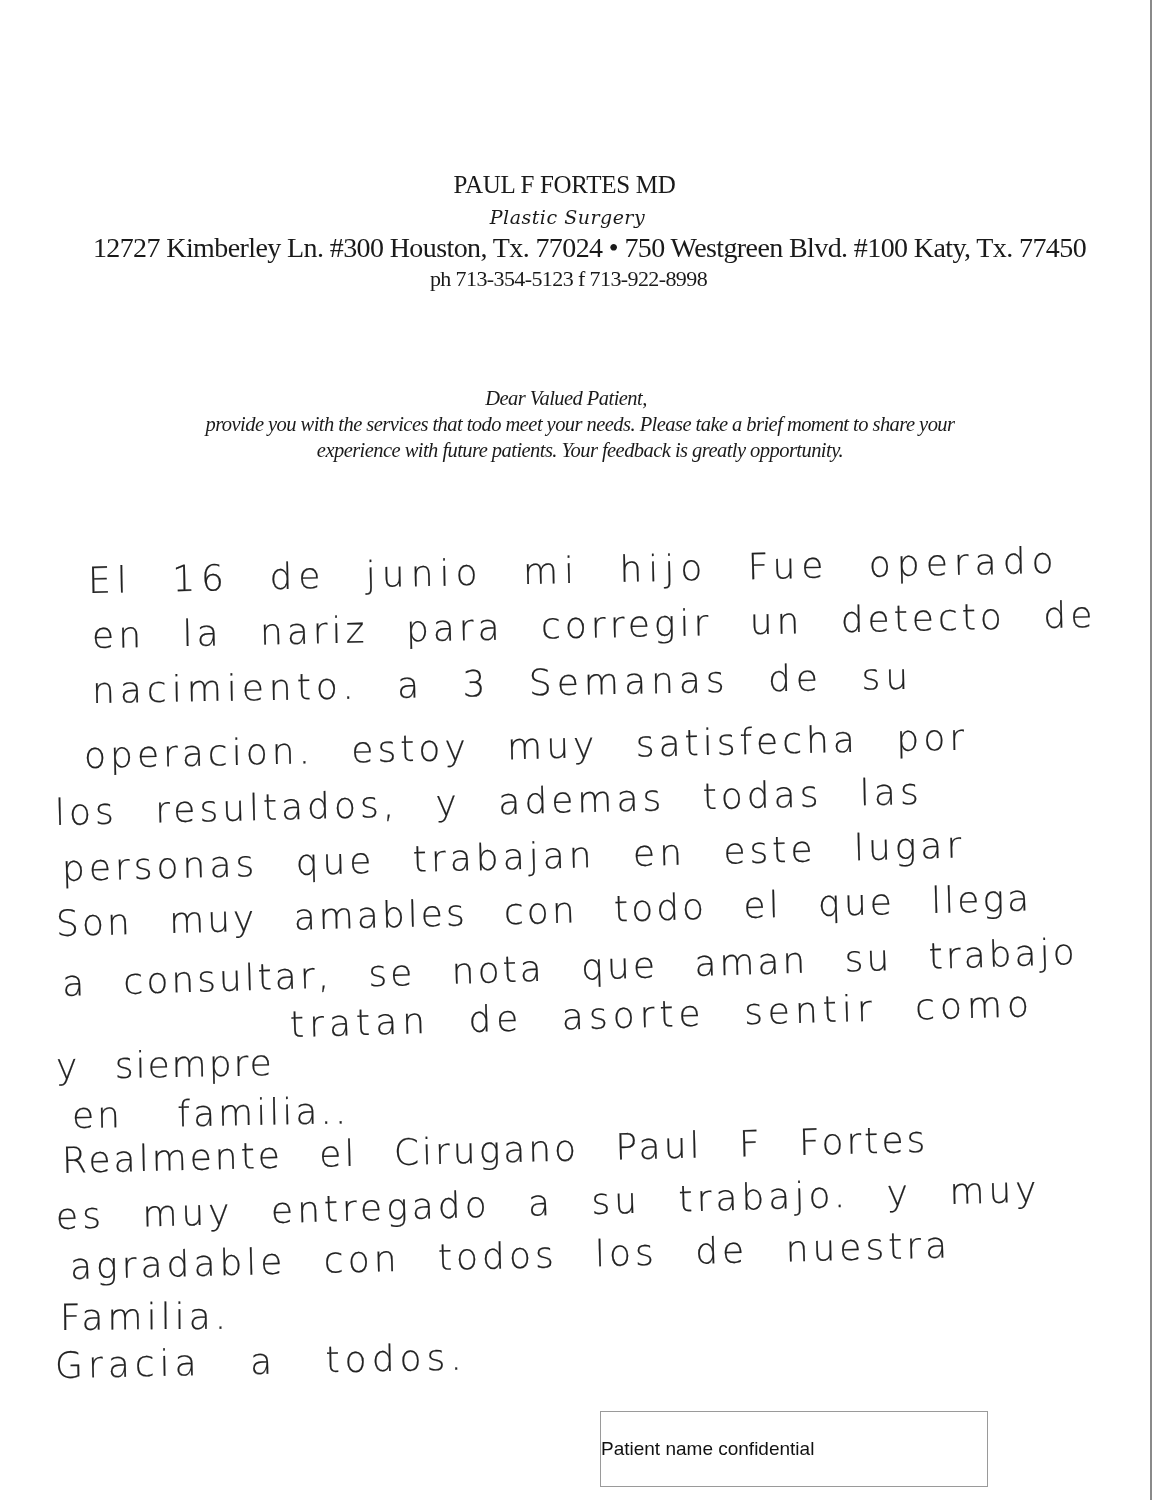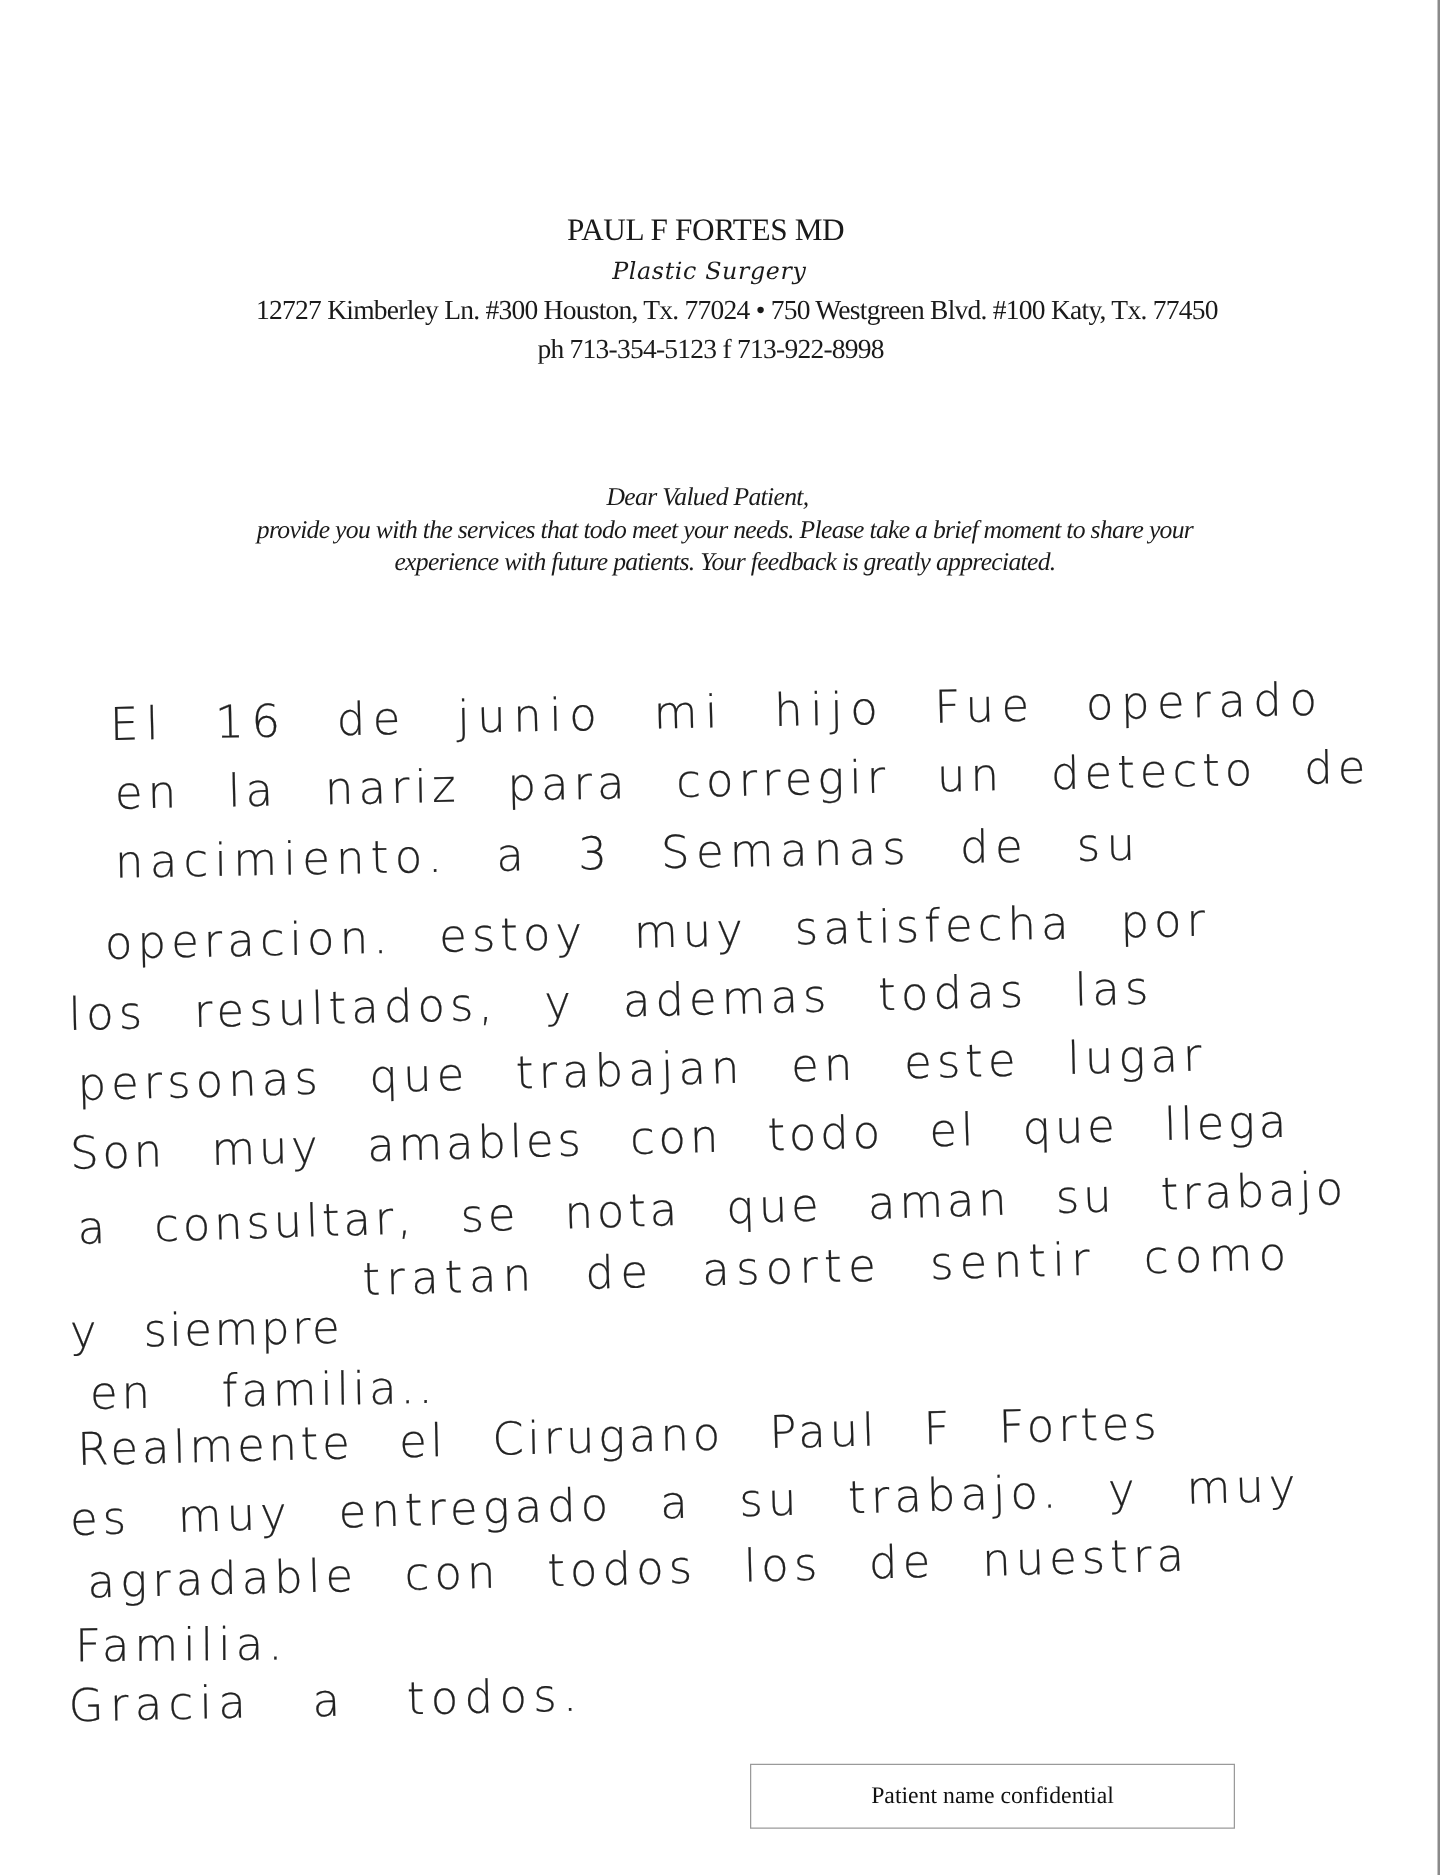--- a/index.html
+++ b/index.html
@@ -40,21 +40,21 @@
   .lh-specialty {
     font-family: "DejaVu Serif", serif;
     font-style: italic;
     font-size: 19px;
     line-height: 30px;
     height: 30px;
     margin-left: -24px;
     letter-spacing: 0.5px;
   }
   .lh-address {
-    font-size: 22px;
+    font-size: 28px;
     line-height: 32px;
     height: 32px;
     letter-spacing: -0.6px;
     margin-left: 20px;
   }
   .lh-phone {
     font-size: 22px;
     line-height: 30px;
     height: 30px;
     letter-spacing: -0.6px;
@@ -98,47 +98,46 @@
     word-spacing: 22px;
     transform-origin: left center;
     font-family: "DejaVu Sans", sans-serif;
     -webkit-text-stroke: 0.2px #222;
   }
   .confidential-box {
     position: absolute;
     left: 600px;
     top: 1411px;
     width: 388px;
-    height: 52px;
+    height: 76px;
     border: 1.5px solid #9a9a9a;
     box-sizing: border-box;
     display: flex;
     align-items: center;
-    justify-content: center;
-    font-family: Liberation Serif, serif;
+    font-family: Liberation Sans, sans-serif;
     font-size: 19px;
     color: #111;
   }
 </style>
 </head>
 <body>
 
 <div class="page-edge"></div>
 
 <div class="letterhead">
   <div class="lh-name">PAUL F FORTES MD</div>
   <div class="lh-specialty">Plastic Surgery</div>
   <div class="lh-address">12727 Kimberley Ln. #300 Houston, Tx. 77024 • 750 Westgreen Blvd. #100 Katy, Tx. 77450</div>
   <div class="lh-phone">ph 713-354-5123  f 713-922-8998</div>
 </div>
 
 <div class="intro">
   <span class="greeting">Dear Valued Patient,</span>
   <span class="body-line">provide you with the services that todo meet your needs.  Please take a brief moment to share your</span>
-  <span class="body-line">experience with future patients.  Your feedback is greatly appreciated.</span>
+  <span class="body-line">experience with future patients.  Your feedback is greatly opportunity.</span>
 </div>
 
 <div class="handwriting">
   <div class="hw-line" style="left:88px; top:560px; transform:rotate(-1.2deg);">El 16 de junio mi hijo Fue operado</div>
   <div class="hw-line" style="left:92px; top:615px; transform:rotate(-1.2deg); letter-spacing:4px;">en la nariz para corregir un detecto de</div>
   <div class="hw-line" style="left:92px; top:670px; transform:rotate(-1deg); letter-spacing:5px;">nacimiento. a 3 Semanas de su</div>
   <div class="hw-line" style="left:84px; top:735px; transform:rotate(-1.2deg); letter-spacing:4px;">operacion. estoy muy satisfecha por</div>
   <div class="hw-line" style="left:55px; top:792px; transform:rotate(-1.4deg); letter-spacing:4px;">los resultados, y ademas todas las</div>
   <div class="hw-line" style="left:62px; top:848px; transform:rotate(-1.5deg); letter-spacing:4px;">personas que trabajan en este lugar</div>
   <div class="hw-line" style="left:56px; top:903px; transform:rotate(-1.5deg); letter-spacing:3px;">Son muy amables con todo el que llega</div>

